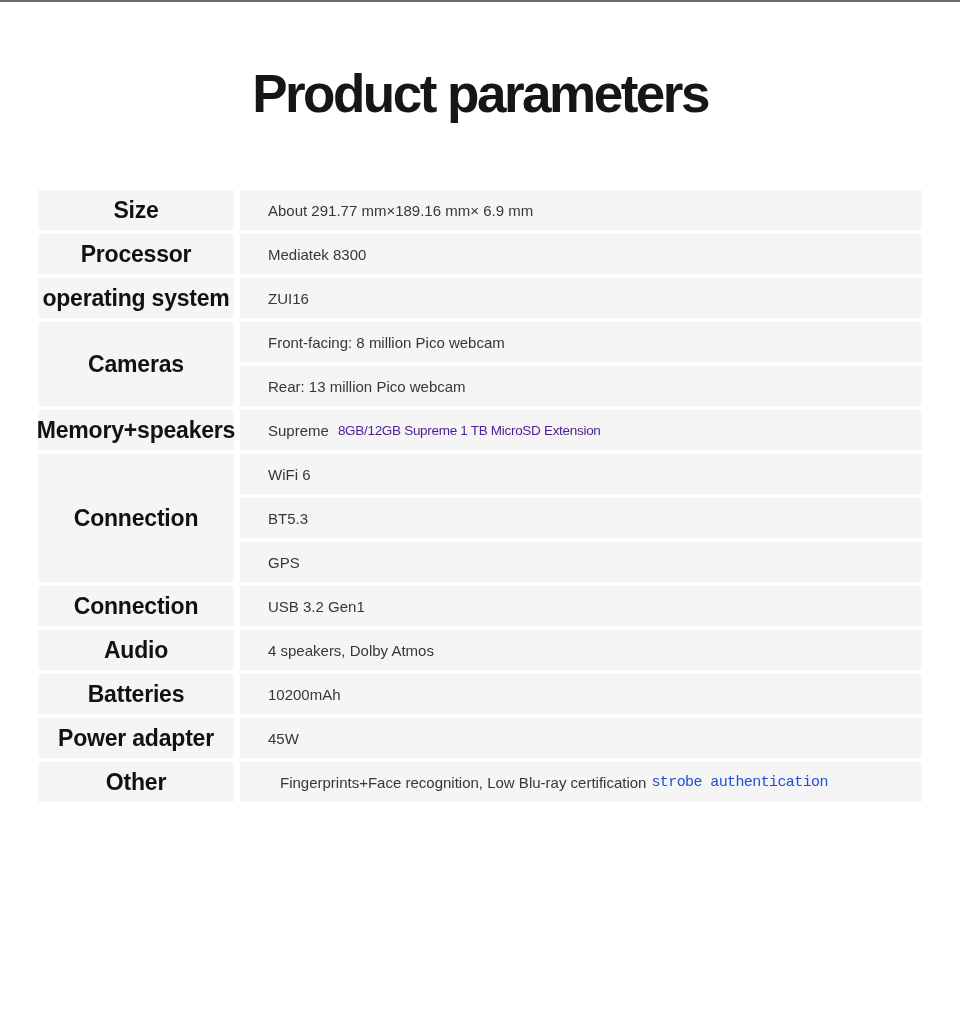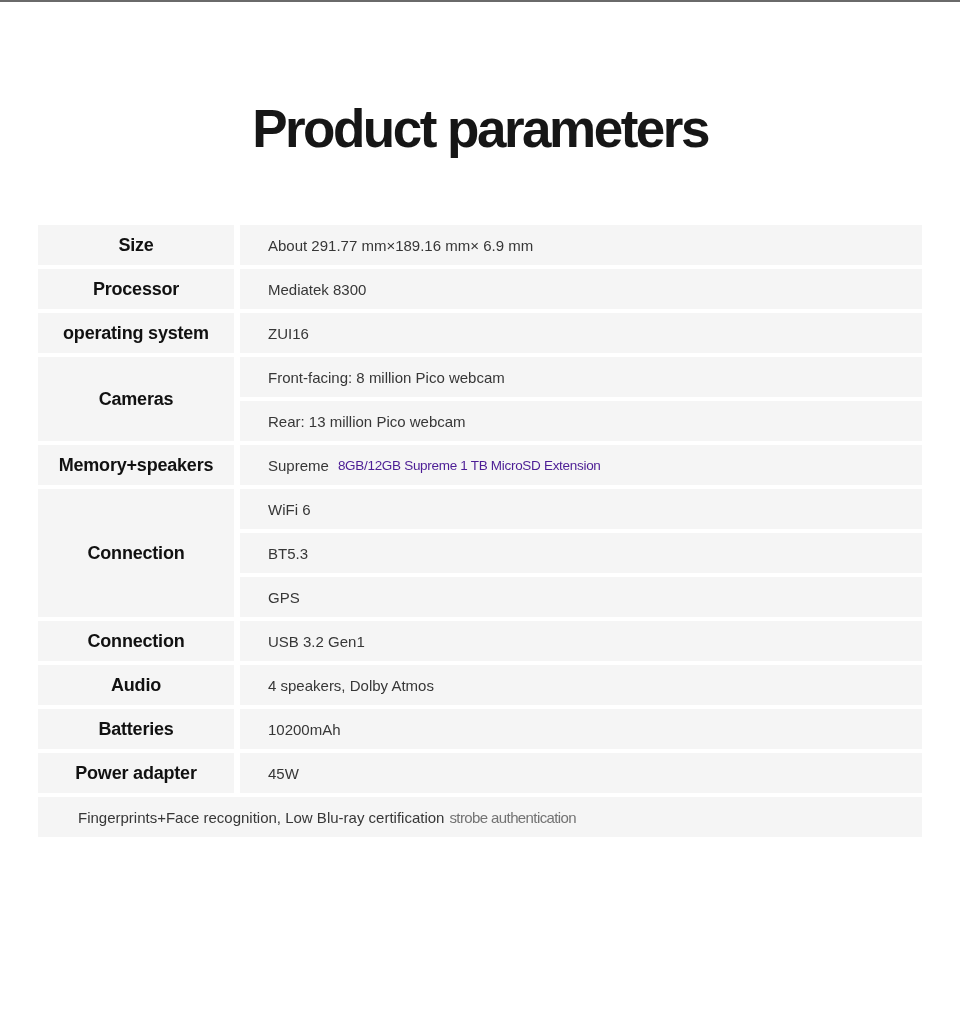--- a/index.html
+++ b/index.html
@@ -14,21 +14,21 @@
     height: 1027px;
     background: #ffffff;
     overflow: hidden;
   }
   .top-bar {
     width: 100%;
     height: 2px;
     background: #6a6a6a;
   }
   .page-title {
-    margin: 100px 0 0 0;
+    margin: 65px 0 0 0;
     text-align: center;
     font-size: 53px;
     line-height: 1.0;
     font-weight: bold;
     letter-spacing: -2.5px;
     color: #161616;
   }
   .spec-table {
     width: 884px;
     margin: 70px 0 0 38px;
@@ -41,21 +41,21 @@
     gap: 6px;
   }
   .tlabel {
     width: 196px;
     flex: 0 0 196px;
     background: #f5f5f5;
     display: flex;
     align-items: center;
     justify-content: center;
     font-weight: bold;
-    font-size: 18px;
+    font-size: 23px;
     letter-spacing: -0.2px;
     color: #111111;
   }
   .tvalues {
     flex: 1;
     display: flex;
     flex-direction: column;
     gap: 4px;
   }
   .tline {
@@ -73,21 +73,22 @@
   }
   .sec {
     font-size: 13.5px;
     color: #4c1d95;
     letter-spacing: -0.3px;
     margin-left: 9px;
   }
   .alt {
     letter-spacing: -0.6px;
     margin-left: 5px;
-    color: #737373;
+    color: #1d4ed8;
+    font-family: Liberation Mono, monospace;
   }
 </style>
 </head>
 <body>
 
 <div class="page">
   <div class="top-bar"></div>
 
   <h1 class="page-title">Product parameters</h1>
 
@@ -165,20 +166,21 @@
     </div>
 
     <div class="trow">
       <div class="tlabel">Power adapter</div>
       <div class="tvalues">
         <div class="tline">45W</div>
       </div>
     </div>
 
     <div class="trow">
+      <div class="tlabel">Other</div>
       <div class="tvalues">
         <div class="tline indent-more">
           <span>Fingerprints+Face recognition, Low Blu-ray certification</span>
           <span class="alt">strobe authentication</span>
         </div>
       </div>
     </div>
 
   </div>
 </div>

